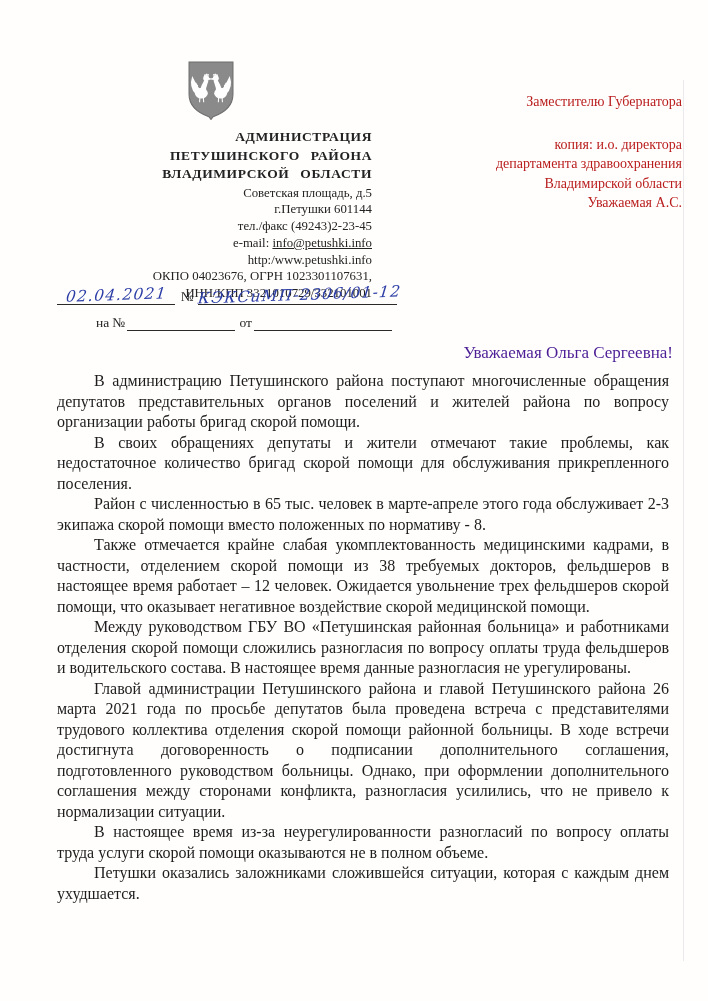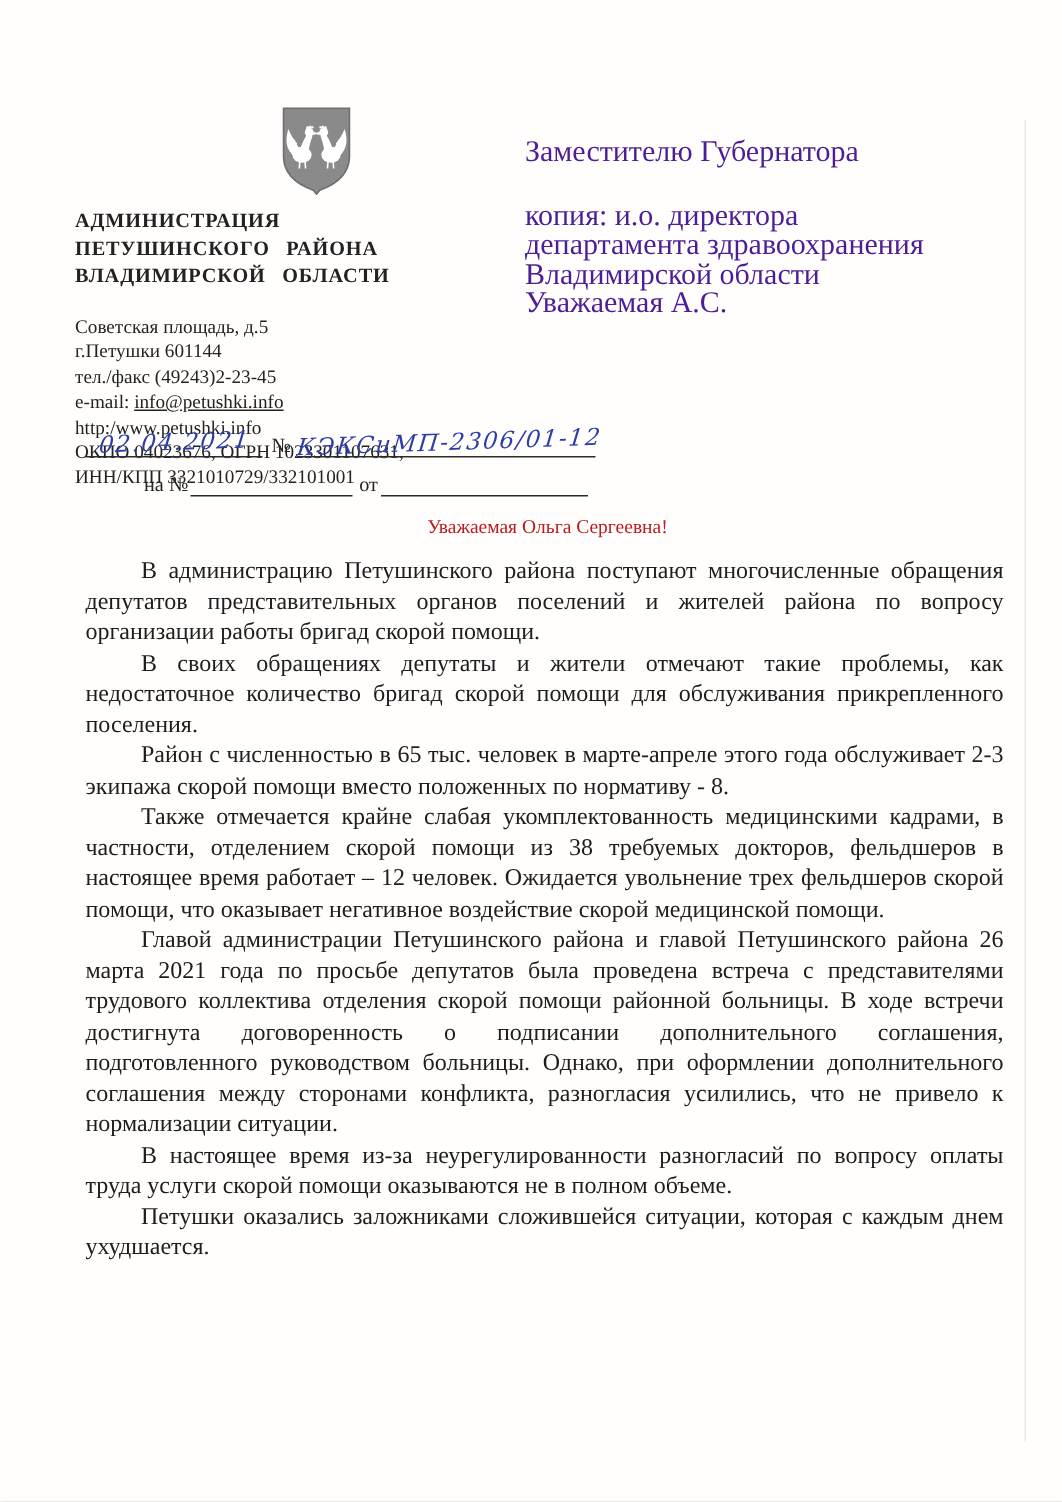--- a/index.html
+++ b/index.html
@@ -10,28 +10,28 @@
     background:#fffefd;
     font-family:"Liberation Serif", serif;
     color:#1c1c1c;
     overflow:hidden;
     box-shadow:0 0 6px rgba(0,0,0,.25);
   }
   
   .scan-line { position:absolute; right:24px; top:80px; bottom:40px; width:1px; background:rgba(160,160,175,.22); }
 
   
-  .sender { position:absolute; left:50px; top:70px; width:322px; text-align:left; }
+  .sender { position:absolute; left:50px; top:60px; width:322px; text-align:right; }
   .coat { display:block; margin:0 auto 8px auto; }
   .org-line { font-weight:bold; font-size:13.5px; line-height:18.5px; letter-spacing:.6px; word-spacing:7px; color:#222; }
-  .addr { margin-top:16px; font-size:12.8px; line-height:16.8px; color:#232323; }
+  .addr { margin-top:1px; font-size:12.8px; line-height:16.8px; color:#232323; }
   .addr .u { text-decoration:underline; }
 
   
-  .recipient { position:absolute; left:350px; top:92px; width:332px; text-align:left; font-size:20px; line-height:19.5px; color:#4c1d95; }
+  .recipient { position:absolute; left:350px; top:92px; width:332px; text-align:right; font-size:14px; line-height:19.5px; color:#b91c1c; }
   .recipient .copy { margin-top:23px; }
 
   
   .ref { position:absolute; left:57px; top:286px; width:340px; font-size:13px; color:#222; }
   .ref-row { display:flex; align-items:flex-end; }
   .fill-line { border-bottom:1.2px solid #2a2a2a; display:inline-block; text-align:center; }
   .hw {
     font-style:italic; color:#2c3ea6; font-size:15.5px; letter-spacing:1.2px;
     display:inline-block; transform:rotate(-2deg) skewX(-8deg); white-space:nowrap;
     font-family:"DejaVu Serif", serif;
@@ -39,21 +39,21 @@
   .date-fill { min-width:118px; }
   .num-fill  { min-width:150px; }
   .num-sign { padding:0 4px 0 6px; font-size:13.5px; }
   .ref-row2 { margin-top:10px; display:flex; align-items:flex-end; font-size:13.5px;margin-left:39px; }
   .blank1 { width:108px; border-bottom:1.2px solid #2a2a2a; }
   .blank2 { width:138px; border-bottom:1.2px solid #2a2a2a; }
   .ref-row2 .lbl { padding-right:2px; }
   .ref-row2 .lbl2 { padding:0 2px 0 4px; }
 
   
-  .salutation { position:absolute; left:57px; top:343px; width:616px; text-align:center; font-size:13px; color:#b91c1c; }
+  .salutation { position:absolute; left:57px; top:343px; width:616px; text-align:right; font-size:17px; color:#4c1d95; }
   .body { position:absolute; left:57px; top:371px; width:612px; text-align:justify; font-size:16px; line-height:20.5px; color:#1d1d1d; }
   .body p { margin:0; text-indent:37px; }
 </style>
 </head>
 <body>
 
 <div class="page">
   <div class="scan-line"></div>
 
   <div class="sender">
@@ -120,17 +120,18 @@
     </div>
   </div>
 
   <div class="salutation">Уважаемая Ольга Сергеевна!</div>
 
   <div class="body">
     <p>В администрацию Петушинского района поступают многочисленные обращения депутатов представительных органов поселений и жителей района по вопросу организации работы бригад скорой помощи.</p>
     <p>В своих обращениях депутаты и жители отмечают такие проблемы, как недостаточное количество бригад скорой помощи для обслуживания прикрепленного поселения.</p>
     <p>Район с численностью в 65 тыс. человек в марте-апреле этого года обслуживает 2-3 экипажа скорой помощи вместо положенных по нормативу - 8.</p>
     <p>Также отмечается крайне слабая укомплектованность медицинскими кадрами, в частности, отделением скорой помощи из 38 требуемых докторов, фельдшеров в настоящее время работает – 12 человек. Ожидается увольнение трех фельдшеров скорой помощи, что оказывает негативное воздействие скорой медицинской помощи.</p>
+    <p>Между руководством ГБУ ВО «Петушинская районная больница» и работниками отделения скорой помощи сложились разногласия по вопросу оплаты труда фельдшеров и водительского состава. В настоящее время данные разногласия не урегулированы.</p>
     <p>Главой администрации Петушинского района и главой Петушинского района 26 марта 2021 года по просьбе депутатов была проведена встреча с представителями трудового коллектива отделения скорой помощи районной больницы. В ходе встречи достигнута договоренность о подписании дополнительного соглашения, подготовленного руководством больницы. Однако, при оформлении дополнительного соглашения между сторонами конфликта, разногласия усилились, что не привело к нормализации ситуации.</p>
     <p>В настоящее время из-за неурегулированности разногласий по вопросу оплаты труда услуги скорой помощи оказываются не в полном объеме.</p>
     <p>Петушки оказались заложниками сложившейся ситуации, которая с каждым днем ухудшается.</p>
   </div>
 </div>
 
 </body></html>

